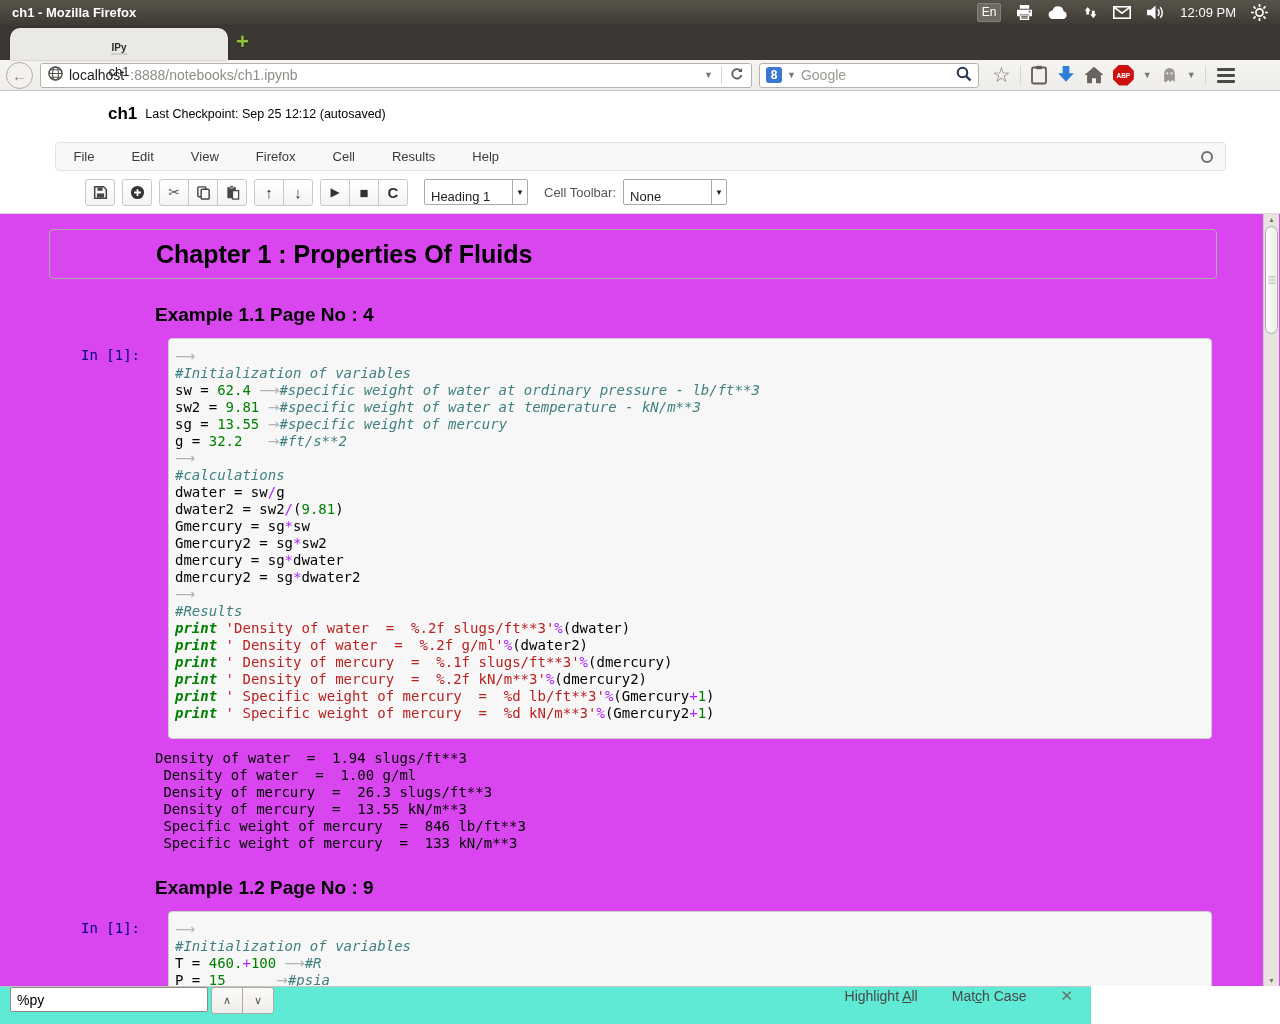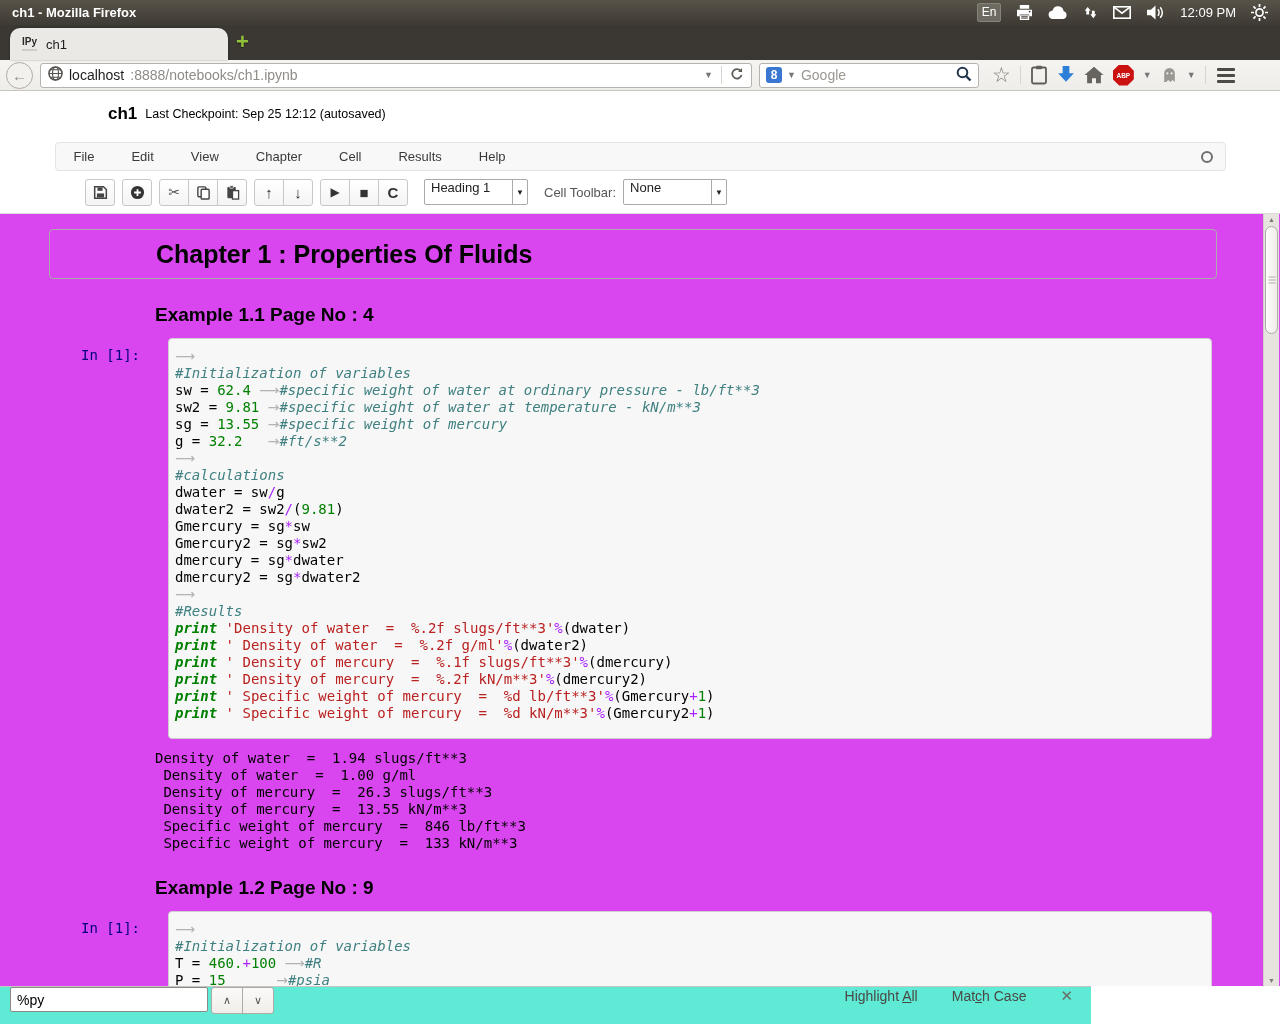--- a/index.html
+++ b/index.html
@@ -11,22 +11,22 @@
     display:flex; align-items:center; padding:0 12px; font-size:13px; font-weight:bold; }
   .titlebar .spacer { flex:1; }
   .tray { display:flex; align-items:center; gap:15px; font-weight:normal; }
   .tray-en { background:#6d6a61; border-radius:2px; padding:0 4px; font-size:12px; line-height:17px; border:1px solid #85827a;}
   .tray-time { font-size:13px; color:#fdfdfd; }
   .tray svg { display:block; }
 
   
   .tabbar { height:35px; background:#3b3833; position:relative; }
   .ff-tab { position:absolute; left:10px; top:3px; width:218px; height:32px; background:#ebe9e5;
-    border-radius:10px 10px 0 0; display:flex; padding:9px 12px; gap:9px;
-    font-size:13px; color:#1c1c1c; box-shadow:0 0 2px rgba(0,0,0,.4); }
+    border-radius:10px 10px 0 0; display:flex; align-items:center; padding:15px 12px; gap:9px;
+    font-size:13px; color:#1c1c1c; box-shadow:0 0 2px rgba(0,0,0,.4);flex-direction:column; }
   .favicon-ipy { font-size:10px; font-weight:bold; color:#2a2a2a; letter-spacing:0; border-bottom:2px solid #cfcdc8; line-height:10px; }
   .newtab-btn { position:absolute; left:236px; top:5px; color:#93c13c; font-size:22px; font-weight:900;
     line-height:24px; cursor:pointer; text-shadow:0 1px 1px rgba(0,0,0,.5); }
 
   
   .navbar { height:31px; background:linear-gradient(#f6f4f1,#efedea); border-bottom:1px solid #c8c5c0;
     display:flex; align-items:center; padding:0 6px; gap:7px; }
   .back-btn { width:27px; height:27px; border-radius:50%; background:#f3f1ee; border:1px solid #aeaba6;
     color:#8d8a85; font-size:15px; font-weight:bold; display:flex; align-items:center; justify-content:center; flex:0 0 auto;}
   .url-box { width:712px; height:25px; background:#fff; border:1px solid #b6b3ae; border-radius:3px;
@@ -72,21 +72,21 @@
   .btn-group { display:flex; }
   .tbtn { width:30px; height:27px; background:linear-gradient(#ffffff,#f4f4f4); border:1px solid #c8c8c8;
     display:flex; align-items:center; justify-content:center; color:#333; font-size:14px;
     margin-right:-1px; cursor:pointer; }
   .btn-group .tbtn:first-child { border-radius:3px 0 0 3px; }
   .btn-group .tbtn:last-child { border-radius:0 3px 3px 0; margin-right:0; }
   .btn-group .tbtn:only-child { border-radius:3px; }
   .tbtn svg { display:block; }
   .glyph-b { font-weight:bold; font-size:15px; line-height:1; }
   .sel { height:26px; background:#fff; border:1px solid #aaa; border-radius:2px; display:flex;
-    align-items:flex-start; font-size:13px; color:#222; cursor:pointer; }
+    align-items:flex-end; font-size:13px; color:#222; cursor:pointer; }
   .sel-val { flex:1; padding:0 6px; }
   .sel-caret { width:15px; align-self:stretch; border-left:1px solid #aaa; display:flex;
     align-items:center; justify-content:center; font-size:8px; color:#222; }
   .sel-celltype { width:104px; margin-left:9px; }
   .sel-toolbar { width:104px; }
   .lbl-celltoolbar { font-size:13px; color:#555; margin-left:9px; }
 
   
   .site { position:absolute; top:213px; left:0; width:1280px; height:773px; background:#d946ef;
     border-top:1px solid #dbdbdb; overflow:hidden; padding:15px 68px 0 49px; }
@@ -268,21 +268,21 @@
 
 <div class="nb-header">
   <span class="nb-title">ch1</span>
   <span class="nb-checkpoint">Last Checkpoint: Sep 25 12:12 (autosaved)</span>
 </div>
 
 <div class="menubar">
   <span class="menu-item">File</span>
     <span class="menu-item">Edit</span>
     <span class="menu-item">View</span>
-    <span class="menu-item">Chapter</span>
+    <span class="menu-item">Firefox</span>
     <span class="menu-item">Cell</span>
     <span class="menu-item">Results</span>
     <span class="menu-item">Help</span>
     <span class="kernel-circle"></span>
 </div>
 
 <div class="toolbar">
   <div class="btn-group">
       <div class="tbtn">
         <span>

